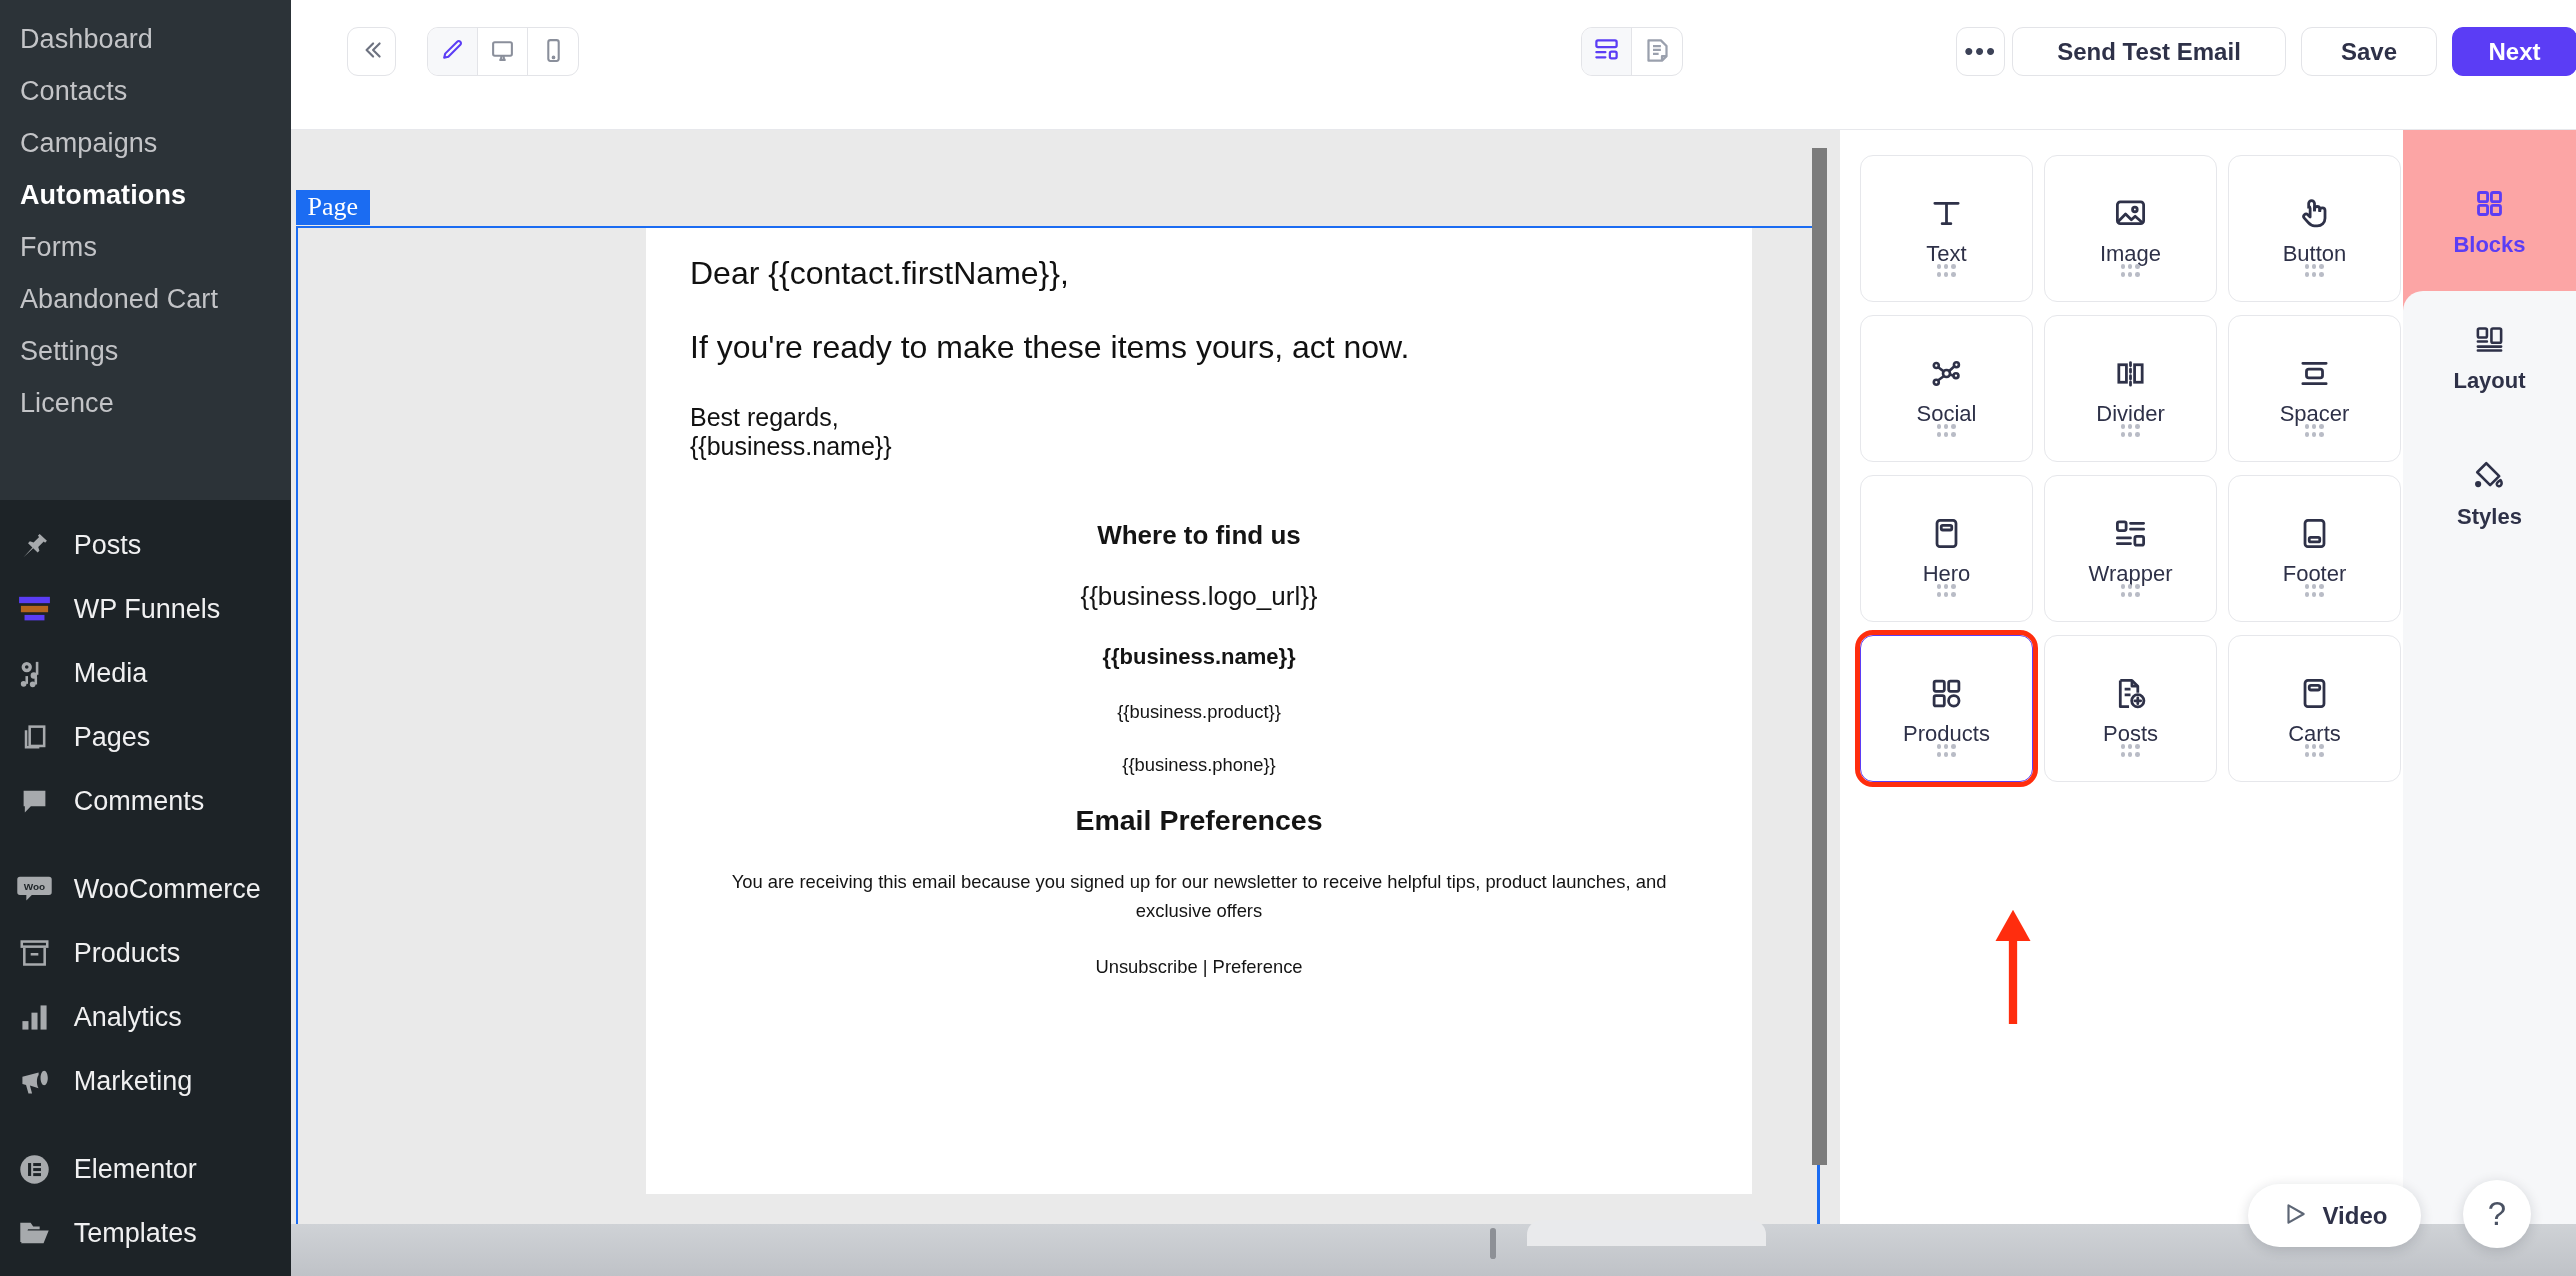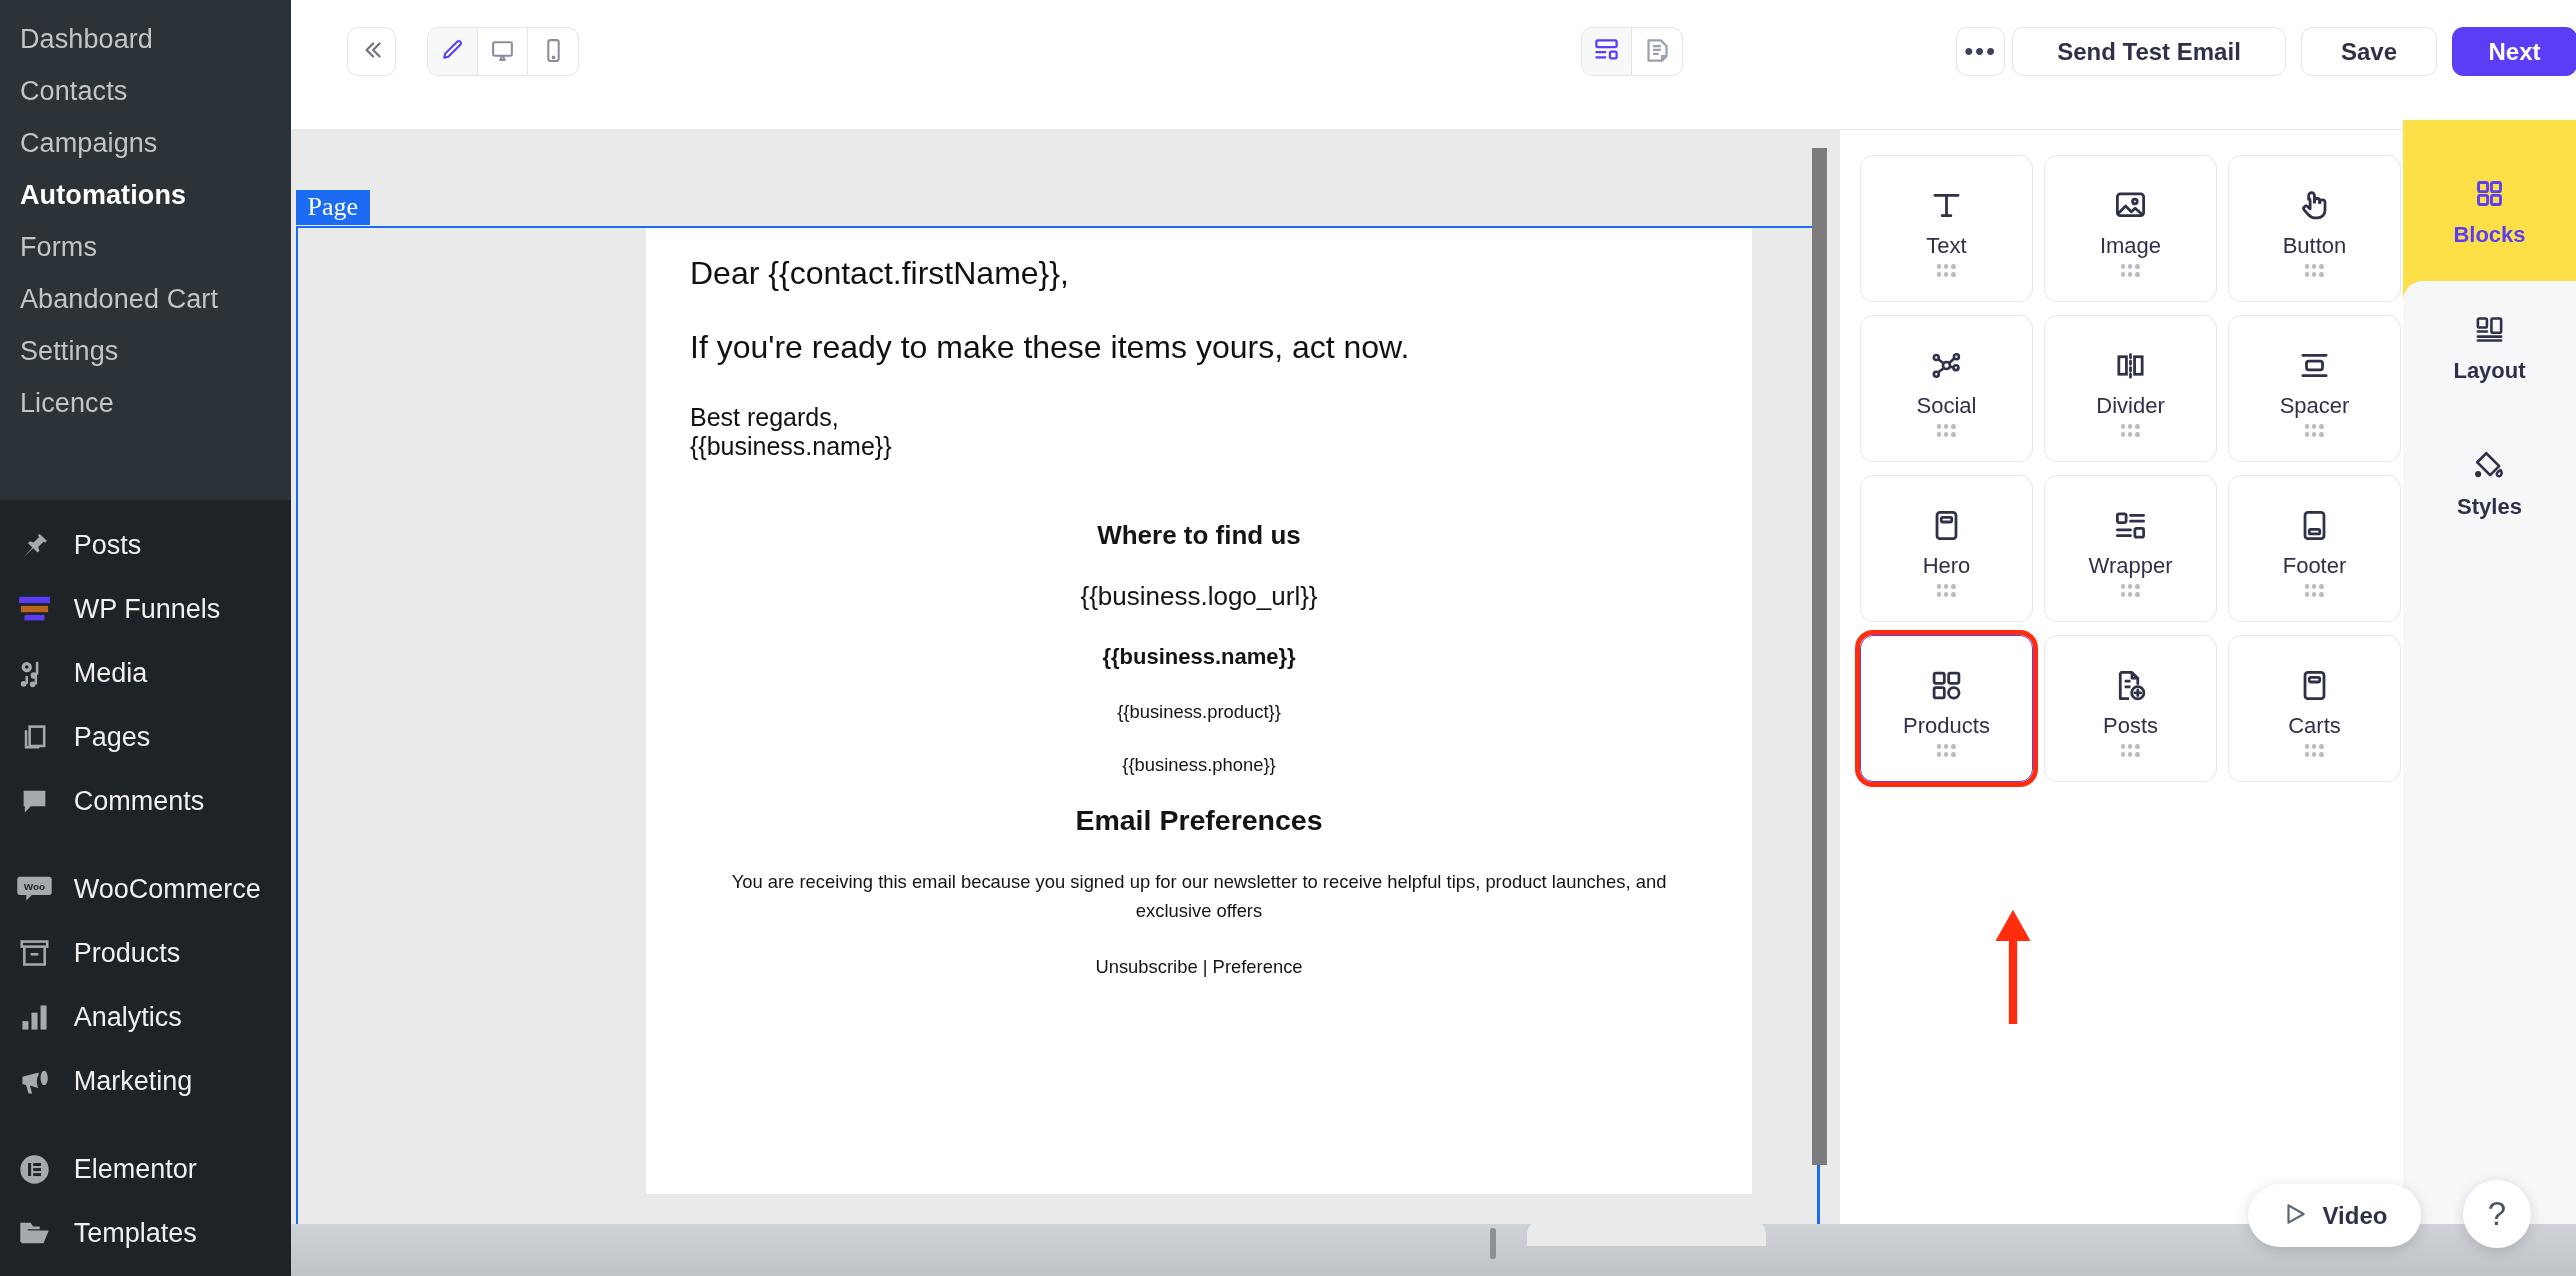--- a/index.html
+++ b/index.html
@@ -160,21 +160,21 @@
   #blocks-grid {
     position:absolute; left: 20px; top: 25px;
     width: 534px;
     display:grid; grid-template-columns: repeat(3, 173px);
     gap: 13px 11px;
   }
   .blk {
     height: 147px; border:0.9px solid #e6e7eb; border-radius:13px;
     background:#fff; display:flex; flex-direction:column;
     align-items:center; justify-content:flex-start;
-    padding-top: 28px; cursor:pointer; position:relative;
+    padding-top: 36px; cursor:pointer; position:relative;
   }
   .blk .bicon { height:42px; display:flex; align-items:center; justify-content:center; }
   .blk .blabel {
     margin-top: 7.4px; font-size:22px; color:#2e3148; font-weight:500;
   }
   .blk .bgrip {
     position:absolute; bottom: 24px; left:50%; transform:translateX(-50%);
     width: 20px; height: 13px;
   }
   .blk .bgrip i {
@@ -183,22 +183,22 @@
   }
   .blk.selected {
     border: 1.8px solid #5b3df5;
     outline: 5.5px solid #ff2d0e;
     outline-offset: 0.9px;
   }
   #arrow-annot { position:absolute; left: 1987px; top: 906px; }
 
   
   #right-rail {
-    position:absolute; left:2403px; top:120px;
-    width: 173px; height: 1147px; background:#fde047;
+    position:absolute; left:2403px; top:130px;
+    width: 173px; height: 1147px; background:#fca5a5;
   }
   .rail-item {
     position:absolute; left:0; width:173px; height: 136px;
     display:flex; flex-direction:column; align-items:center; justify-content:center;
     cursor:pointer;
   }
   .rail-item .rlabel { margin-top:9.2px; font-size:22px; font-weight:bold; color:#2e3148; }
   .rail-item.active .rlabel { color:#5b3df5; }
   #rail-blocks { top: 25px; }
   #rail-layout { top: 161px; background:#f6f7f9; border-radius:20px 0 0 0; }

